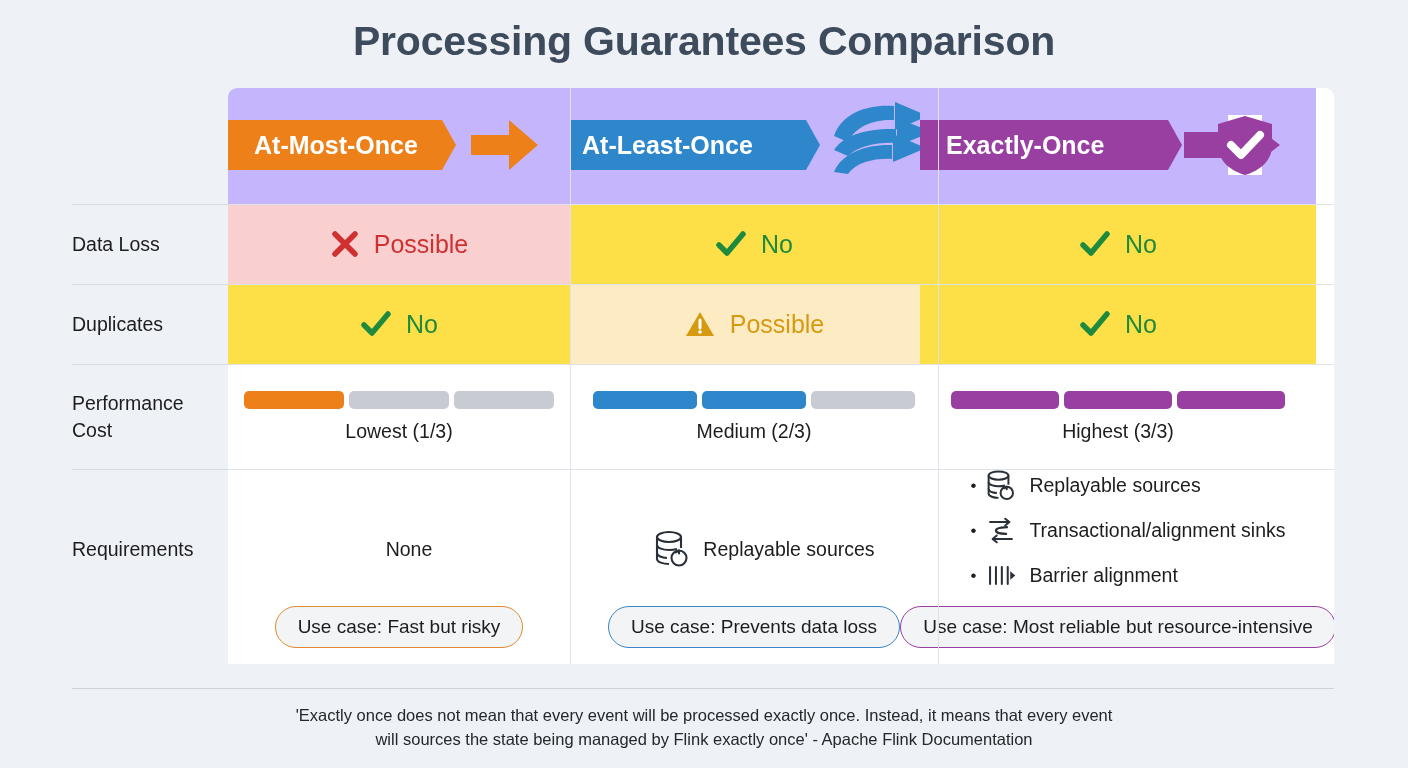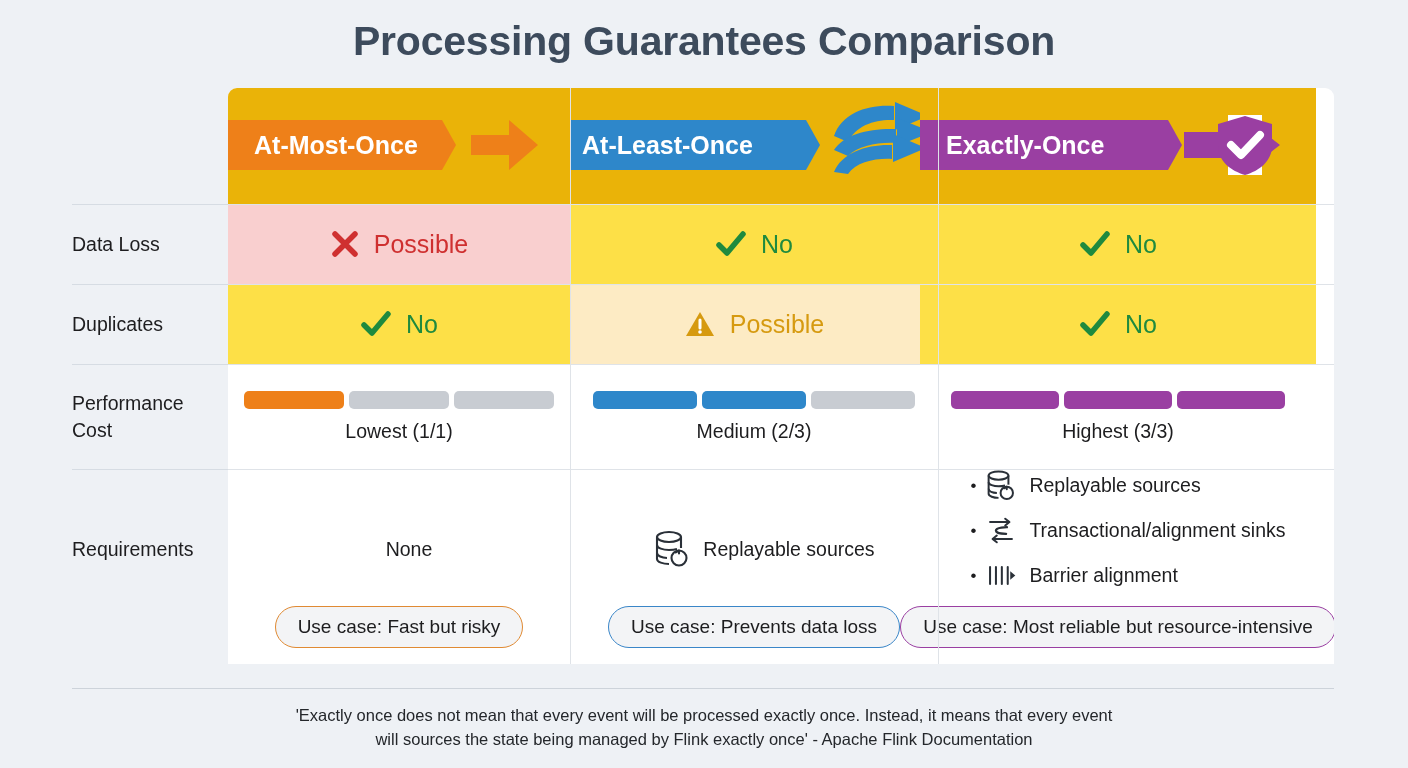--- a/index.html
+++ b/index.html
@@ -56,21 +56,21 @@
     position: absolute; left: 0; width: 1106px; height: 1px;
     background: #dfe3e8; z-index: 5;
   }
 
   .cell {
     position: absolute;
     display: flex; align-items: center; justify-content: center;
   }
 
   
-  .hdrcell { top: 0; height: 116px; background: #eab308; }
+  .hdrcell { top: 0; height: 116px; background: #c4b5fd; }
   .banner {
     position: absolute; top: 32px; height: 50px;
     display: flex; align-items: center;
     padding-left: 26px;
     color: #fff; font-size: 25px; font-weight: bold;
     white-space: nowrap;
   }
   .ban-orange { background: #ee8019; }
   .ban-blue   { background: #2e87ca; padding-left: 12px; }
   .ban-purple { background: #9a3fa2; }
@@ -252,21 +252,21 @@
       </span>
       <span class="txt c-green">No</span>
     </div>
 
     <div class="cell perfcell col1" style="top:276px">
       <div class="bars">
         <div class="seg" style="width:100px;background:#ee8019"></div>
         <div class="seg seg-off" style="width:100px"></div>
         <div class="seg seg-off" style="width:100px"></div>
       </div>
-      <div class="perftxt">Lowest (1/1)</div>
+      <div class="perftxt">Lowest (1/3)</div>
     </div>
     <div class="cell perfcell col2" style="top:276px">
       <div class="bars">
         <div class="seg" style="width:104px;background:#2e87ca"></div>
         <div class="seg" style="width:104px;background:#2e87ca"></div>
         <div class="seg seg-off" style="width:104px"></div>
       </div>
       <div class="perftxt">Medium (2/3)</div>
     </div>
     <div class="cell perfcell col3" style="top:276px">

